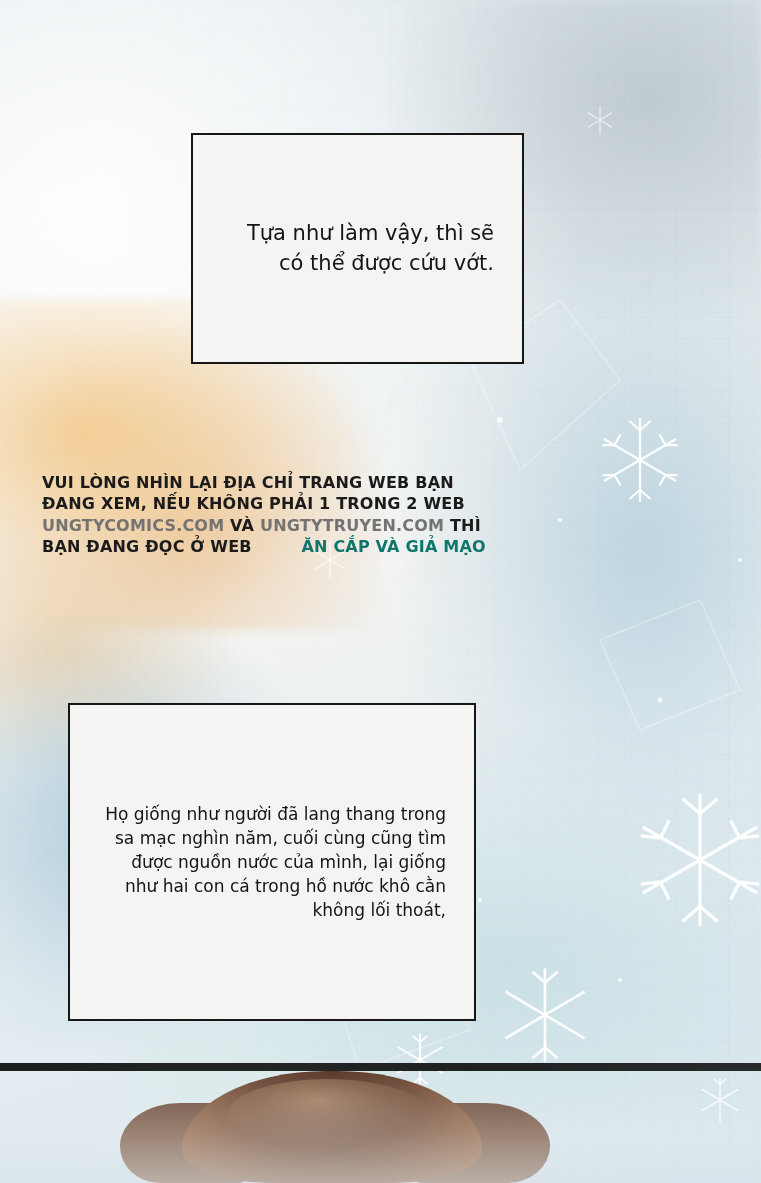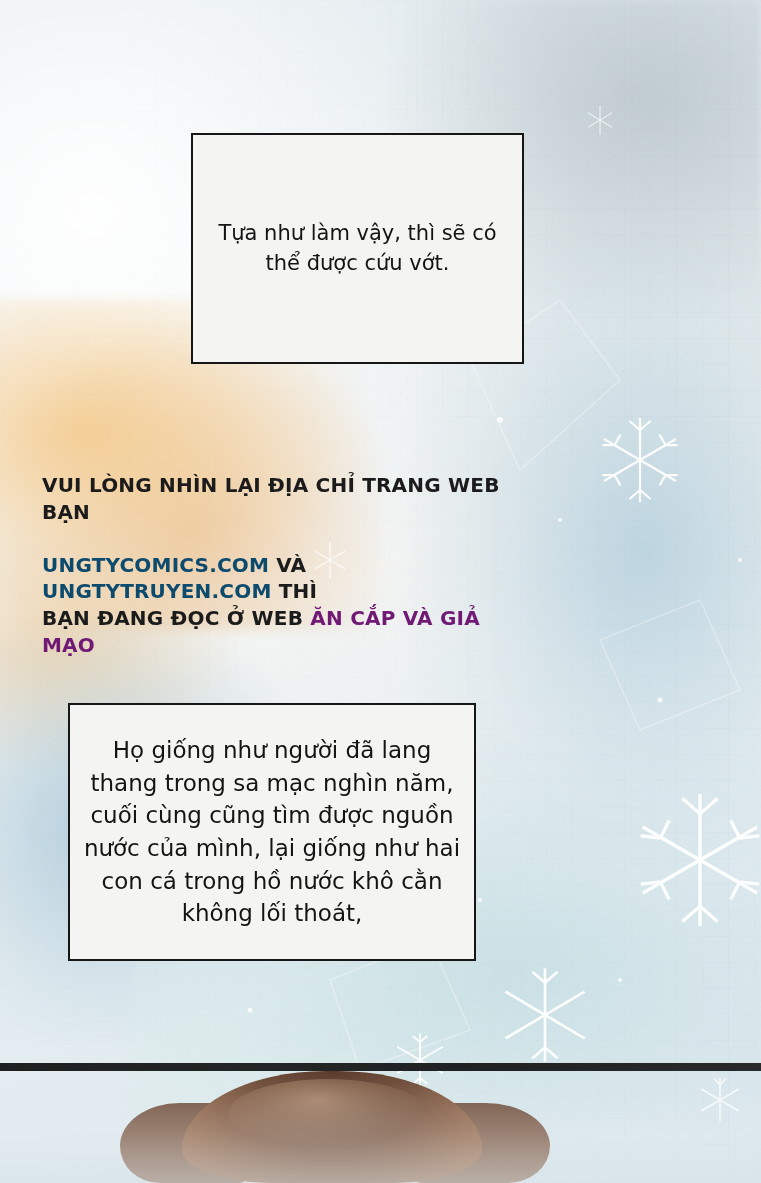--- a/index.html
+++ b/index.html
@@ -103,55 +103,56 @@
     border: 2px solid #161616;
     box-sizing: border-box;
     display: flex;
     align-items: center;
     justify-content: center;
     text-align: center;
     color: #141414;
     font-family: "DejaVu Sans", sans-serif;
   }
   .bubble p {
-    margin: 0;
+    margin: 18px;
     padding: 0 10px;
     line-height: 1.42;
+    text-align: right;
   }
   #bubble-1 {
     left: 191px;
     top: 133px;
     width: 333px;
     height: 231px;
     font-size: 21px;
   }
   #bubble-2 {
     left: 68px;
     top: 703px;
     width: 408px;
-    height: 258px;
-    font-size: 23px;
+    height: 318px;
+    font-size: 17px;
   }
 
   
   .notice {
     position: absolute;
     left: 42px;
     top: 472px;
     width: 470px;
     font-family: "DejaVu Sans", sans-serif;
-    font-size: 20px;
+    font-size: 16px;
     font-weight: bold;
     letter-spacing: .2px;
     line-height: 1.33;
     color: #1b1b1b;
     text-transform: uppercase;
   }
-  .notice .red { color: #0c4a6e; }
-  .notice .green { color: #701a75; }
+  .notice .red { color: #737373; }
+  .notice .green { color: #0f766e; margin-left: 44px; }
 
   
   .bottom-art {
     position: absolute;
     left: 0;
     right: 0;
     bottom: 0;
     height: 120px;
     overflow: hidden;
   }
@@ -293,21 +294,21 @@
       <circle cx="740" cy="560" r="2"></circle>
     </g>
   </svg>
 
   <div class="bubble" id="bubble-1">
     <p>Tựa như làm vậy, thì sẽ có thể được cứu vớt.</p>
   </div>
 
   <div class="notice">
     <span>VUI LÒNG NHÌN LẠI ĐỊA CHỈ TRANG WEB BẠN</span><br>
-    <br>
+    <span>ĐANG XEM, NẾU KHÔNG PHẢI 1 TRONG 2 WEB</span><br>
     <span class="red">UNGTYCOMICS.COM</span>
     <span>VÀ</span>
     <span class="red">UNGTYTRUYEN.COM</span>
     <span>THÌ</span><br>
     <span>BẠN ĐANG ĐỌC Ở WEB</span>
     <span class="green">ĂN CẮP VÀ GIẢ MẠO</span><br>
     <br>
   </div>
 
   <div class="bubble" id="bubble-2">

